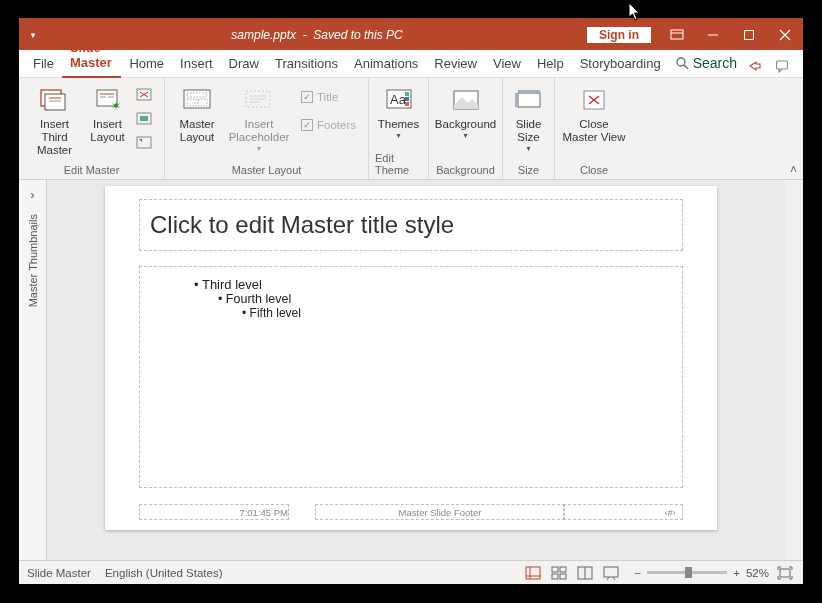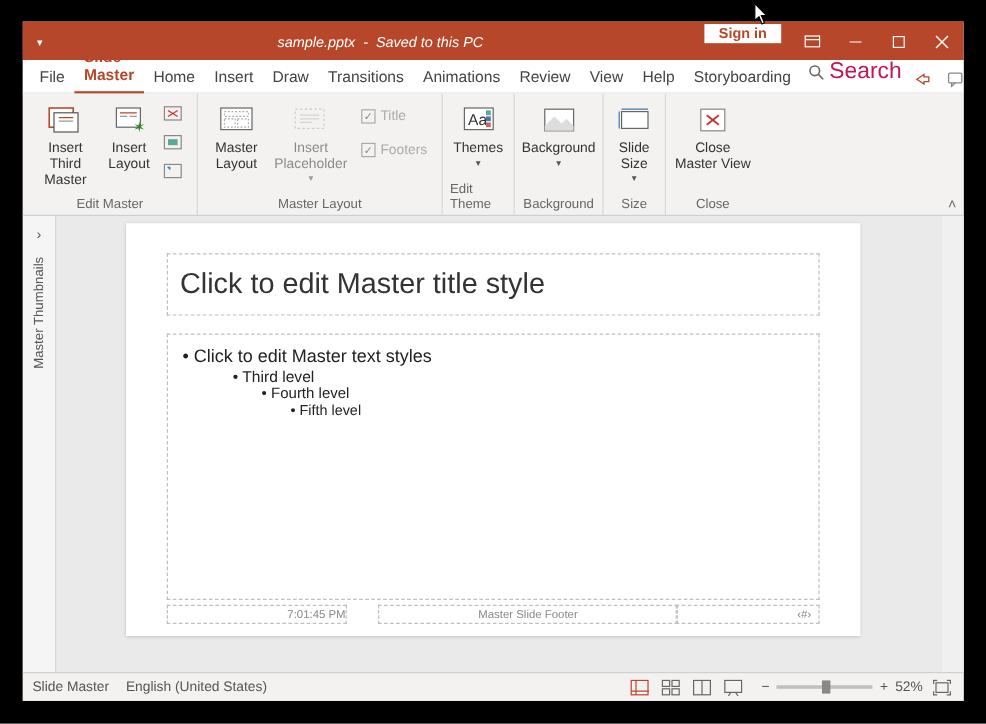--- a/index.html
+++ b/index.html
@@ -4,33 +4,33 @@
 <style>
 * { box-sizing: border-box; margin: 0; padding: 0; font-family: "Segoe UI", Arial, sans-serif; }
 body { background: #000; width: 822px; height: 603px; overflow: hidden; position: relative; }
 .app { position: absolute; left: 19px; top: 18px; width: 784px; height: 566px; background: #fff; display: flex; flex-direction: column; border-top: 2px solid #b7472a; }
 
 
 .titlebar { height: 30px; background: #b7472a; display: flex; align-items: center; color: #fff; font-size: 12px; position: relative; }
 .qat { width: 28px; display:flex; justify-content:center; }
 .qat-caret { color:#fff; font-size:9px; }
 .title-center { flex:1; text-align:center; white-space:nowrap;font-style:italic; }
-.title-right { display:flex; align-items:flex-start; gap:0; }
+.title-right { display:flex; align-items:center; gap:0; }
 .signin-btn { background:#fff; color:#b7472a; font-size:12px; padding:1px 12px; margin-right:8px; cursor:pointer; font-weight:600; }
 .win-btn { width:36px; height:30px; display:flex; align-items:center; justify-content:center; cursor:pointer; }
 .win-btn svg { stroke:#fff; fill:none; }
 
 
 .menubar { height:28px; background:#fff; display:flex; align-items:flex-end; padding:0 6px; font-size:13px; border-bottom:1px solid #e1e1e1; }
 .menu-item { padding:4px 8px 6px; cursor:pointer; color:#444; }
 .menu-item.active { color:#b7472a; font-weight:600; border-bottom:2px solid #b7472a; margin-bottom:-1px; }
 .menu-spacer { flex:1; }
 .menu-right { display:flex; align-items:center; gap:6px; padding-right:4px; }
 .menu-icon-btn { width:22px; height:22px; display:flex; align-items:center; justify-content:center; cursor:pointer; color:#666; }
-.search-item { display:flex; align-items:center; gap:4px; color:#be185d; font-size:19px; cursor:pointer; padding:4px 6px 6px;}
+.search-item { display:flex; align-items:center; gap:4px; color:#14532d; font-size:14px; cursor:pointer; padding:4px 6px 6px;}
 
 
 .ribbon { height:102px; background:#f3f2f1; border-bottom:1px solid #d0d0d0; display:flex; position:relative; }
 .ribbon-group { display:flex; flex-direction:column; align-items:center; border-right:1px solid #d8d8d8; padding:4px 6px 0; }
 .ribbon-group-inner { flex:1; display:flex; align-items:flex-start; gap:2px; }
 .ribbon-group-label { font-size:11px; color:#666; padding:2px 0 3px; }
 .big-btn { display:flex; flex-direction:column; align-items:center; justify-content:flex-start; width:56px; padding:2px; cursor:pointer; font-size:11.5px; color:#333; text-align:center; line-height:1.15; }
 .big-btn .icon-box { width:32px; height:32px; display:flex; align-items:center; justify-content:center; margin-bottom:2px; }
 .big-btn .caret { font-size:8px; color:#555; }
 .small-btn-col { display:flex; flex-direction:column; gap:0; padding:2px 4px; }
@@ -42,21 +42,21 @@
 .ribbon-collapse { position:absolute; right:6px; bottom:2px; font-size:12px; color:#666; cursor:pointer; }
 
 
 .content { flex:1; display:flex; background:#e6e6e6; overflow:hidden; }
 .thumb-pane { width:28px; background:#f5f5f5; border-right:1px solid #d0d0d0; display:flex; flex-direction:column; align-items:center; padding-top:8px; }
 .thumb-collapse { font-size:12px; color:#555; cursor:pointer;}
 .thumb-label { writing-mode:vertical-rl; transform:rotate(180deg); font-size:11px; color:#555; margin-top:12px; }
 .slide-area { flex:1; position:relative; background:#eaeaea; }
 .slide-scroll { position:absolute; right:0; top:0; bottom:0; width:18px; background:#f0f0f0; }
 .slide-page { position:absolute; left:58px; top:6px; width:612px; height:344px; background:#fff; box-shadow:0 1px 3px rgba(0,0,0,0.25); }
-.ph { position:absolute; border:1px dashed #bfbfbf;margin-top:12px; }
+.ph { position:absolute; border:1px dashed #bfbfbf; }
 .ph-title { left:34px; top:13px; width:544px; height:52px; display:flex; align-items:center; padding:0 10px; font-size:24px; color:#333; font-family: Calibri, "Segoe UI", sans-serif;}
 .ph-body { left:34px; top:80px; width:544px; height:222px; padding:10px 12px; font-size:14px; color:#222; font-family: Calibri, "Segoe UI", sans-serif;}
 .ph-body ul { list-style:none; }
 .lvl1 { font-size:15px; padding-left:0; }
 .lvl1::before{content:"• "; }
 .lvl2 { font-size:14px; padding-left:20px;}
 .lvl2::before{content:"• ";}
 .lvl3 { font-size:13px; padding-left:42px;}
 .lvl3::before{content:"• ";}
 .lvl4 { font-size:12.5px; padding-left:66px;}
@@ -336,21 +336,20 @@
       <div class="thumb-collapse">›</div>
       <div class="thumb-label">Master Thumbnails</div>
     </div>
     <div class="slide-area">
       <div class="slide-page">
         <div class="ph ph-title">
             <span>Click to edit Master title style</span>
           </div>
         <div class="ph ph-body">
           <ul>
-            <li class="lvl1">Click to edit Master text styles</li>
             <li class="lvl3">Third level</li>
             <li class="lvl4">Fourth level</li>
             <li class="lvl5">Fifth level</li>
           </ul>
         </div>
         <div class="ph ph-foot ph-date">
             <span>7:01:45 PM</span>
           </div>
         <div class="ph ph-foot ph-footer">
             <span>Master Slide Footer</span>

